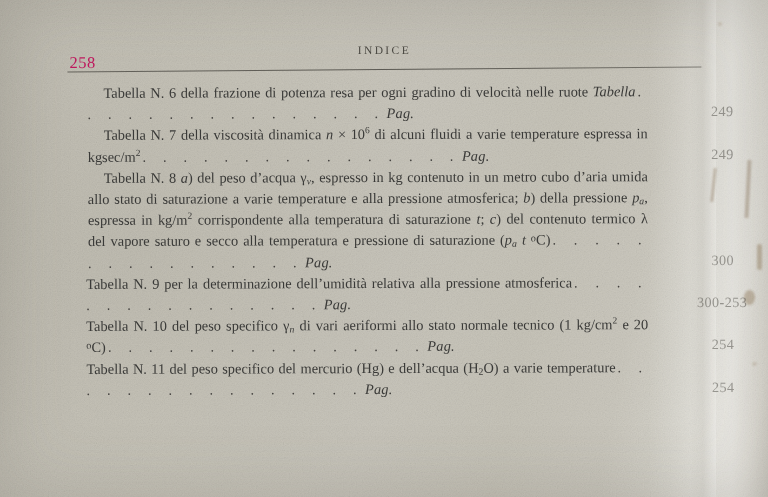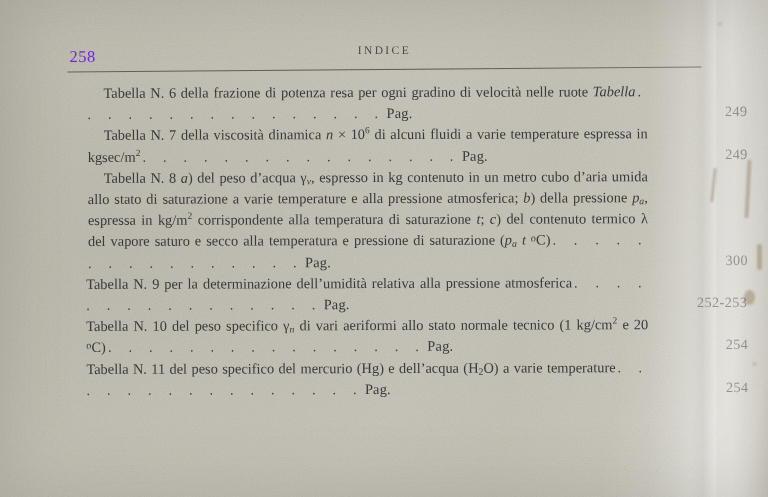--- a/index.html
+++ b/index.html
@@ -90,24 +90,24 @@
   .running-head {
     position: absolute;
     top: 42px;
     left: 70px;
     width: 630px;
     height: 20px;
   }
   .folio {
     position: absolute;
     left: 0;
-    top: 4px;
+    top: 10px;
     font-size: 16.5px;
     letter-spacing: 0.5px;
-    color: #6d28d9;
+    color: #be185d;
   }
   .head-title {
     position: absolute;
     left: 0;
     right: 0;
     top: 2px;
     text-align: center;
     font-size: 11.5px;
     letter-spacing: 2.4px;
     color: #4a4842;
@@ -143,30 +143,31 @@
     word-spacing: 0.5px;
   }
   .entry.tight > .entry-body { text-indent: 0px; margin-left: 86px; }
 
   .leader {
     letter-spacing: 6.4px;
     color: #454340;
     padding: 0 2px;
   }
   .pag {
+    font-style: italic;
     letter-spacing: 0.2px;
   }
   sup { font-size: 0.66em; vertical-align: super; line-height: 0; }
   sub { font-size: 0.68em; vertical-align: -0.22em; line-height: 0; font-style: italic; }
   sub.up { font-style: normal; }
   .deg { font-size: 0.72em; vertical-align: 0.30em; line-height: 0; }
 
   .pageno {
     position: absolute;
-    right: 20px;
+    right: 34px;
     font-size: 14.2px;
     color: rgba(74,72,66,0.50);
     letter-spacing: 0.4px;
     white-space: nowrap;
   }
 </style>
 </head>
 <body>
 
 <div id="page">
@@ -224,21 +225,21 @@
         <div class="entry-body">
           <span>Tabella N. 8 <i>a</i>) del peso d’acqua γ<sub>v</sub>, espresso in kg contenuto in un metro cubo d’aria umida allo stato di saturazione a varie temperature e alla pressione atmosferica; <i>b</i>) della pressione <i>p</i><sub>a</sub>, espressa in kg/m<sup>2</sup> corrispondente alla temperatura di saturazione <i>t</i>; <i>c</i>) del contenuto termico λ del vapore saturo e secco alla temperatura e pressione di saturazione (<i>p</i><sub>a</sub> <i>t</i> <span class="deg">o</span>C)</span><span class="leader">. . . . . . . . . . . . . . . .</span><span class="pag">Pag.</span>
         </div>
         <span class="pageno" style="bottom:1px;">300</span>
       </div>
 
       <div class="entry tight">
         <div class="entry-body">
           <span>Tabella N. 9 per la determinazione dell’umidità relativa alla pressione atmosferica</span><span class="leader">. . . . . . . . . . . . . . . .</span><span class="pag">Pag.</span>
         </div>
-        <span class="pageno" style="bottom:1px; right:21px;">252-253</span>
+        <span class="pageno" style="bottom:1px; right:21px;">300-253</span>
       </div>
 
       <div class="entry tight">
         <div class="entry-body">
           <span>Tabella N. 10 del peso specifico γ<sub>n</sub> di vari aeriformi allo stato normale tecnico (1 kg/cm<sup>2</sup> e 20 <span class="deg">o</span>C)</span><span class="leader">. . . . . . . . . . . . . . . .</span><span class="pag">Pag.</span>
         </div>
         <span class="pageno" style="bottom:1px;">254</span>
       </div>
 
       <div class="entry tight">

